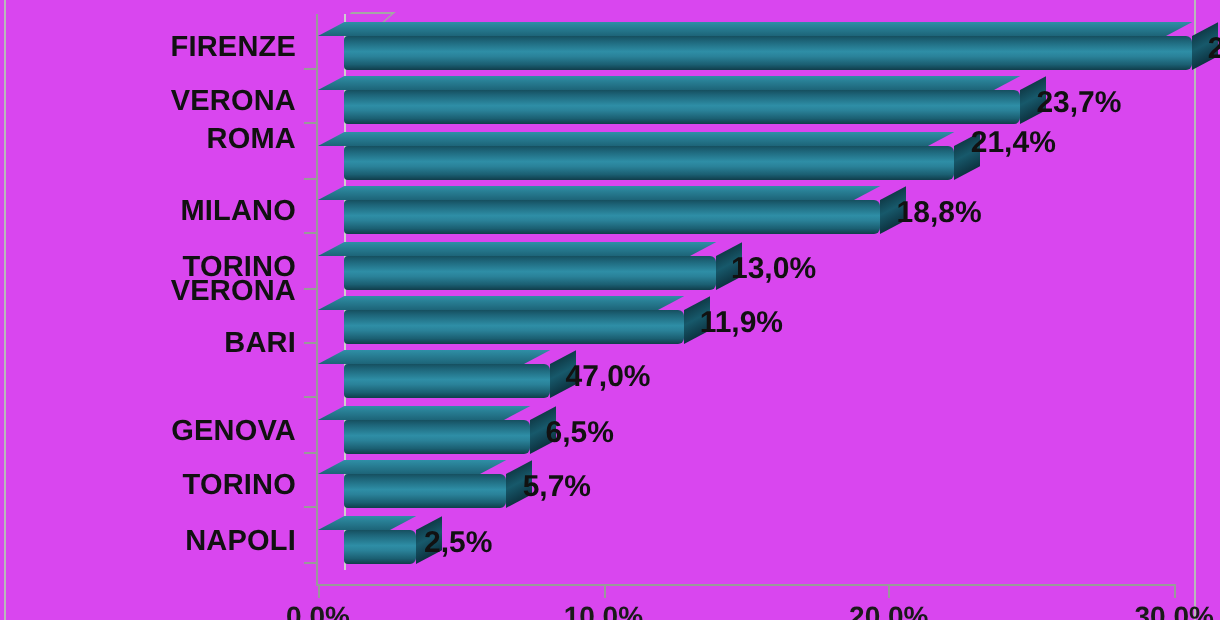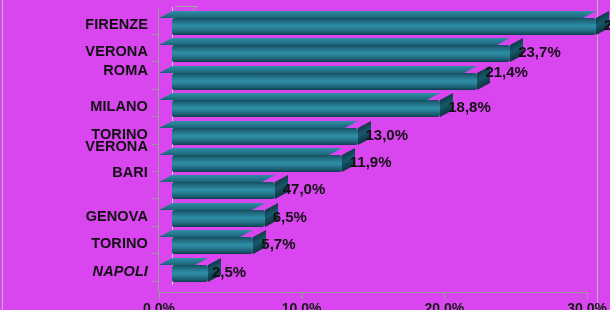--- a/index.html
+++ b/index.html
@@ -257,21 +257,21 @@
         <div class="bar-value" style="left: 272.755px; top: 207.8px;">6,5%</div>
         <div class="cat-tick" style="top: 253.2px;"></div>
         <div class="cat-label" style="top: 235.2px;">TORINO</div>
         <div class="bar-wrap" style="top: 230.2px;">
           <div class="bar-top" style="left: 0px; width: 81.339px;"></div>
           <div class="bar-side" style="left: 94.339px; top: 7px;"></div>
           <div class="bar-face" style="width: 81.339px;"></div>
         </div>
         <div class="bar-value" style="left: 261.339px; top: 235.2px;">5,7%</div>
         <div class="cat-tick" style="top: 280.6px;"></div>
-        <div class="cat-label" style="top: 262.6px; font-style: italic;">NAPOLI</div>
+        <div class="cat-label" style="top: 262.6px;">NAPOLI</div>
         <div class="bar-wrap" style="top: 257.6px;">
           <div class="bar-top" style="left: 0px; width: 35.675px;"></div>
           <div class="bar-side" style="left: 48.675px; top: 7px;"></div>
           <div class="bar-face" style="width: 35.675px;"></div>
         </div>
         <div class="bar-value" style="left: 212px; top: 262.6px;">2,5%</div>
         <div class="val-tick" style="left: 159px;"></div>
         <div class="val-tick-label" style="left: 159px;">0,0%</div>
         <div class="val-tick" style="left: 301.7px;"></div>
         <div class="val-tick-label" style="left: 301.7px;">10,0%</div>

